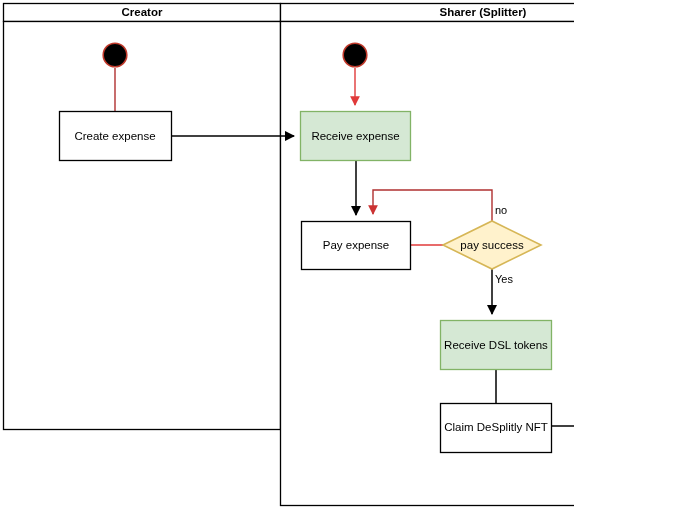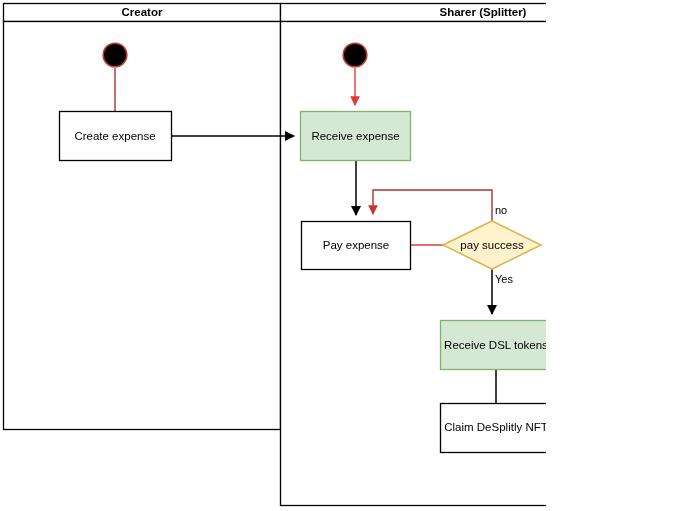--- a/index.html
+++ b/index.html
@@ -9,20 +9,21 @@
   }
   body {
     font-family: "Liberation Sans", sans-serif;
   }
   #canvas {
     position: relative;
     width: 546px;
     height: 511px;
     background: #ffffff;
     overflow: hidden;
+    padding-left: 28px;
   }
   #diagram-svg {
     position: absolute;
     left: 0;
     top: 0;
     width: 691px;
     height: 511px;
   }
   .lane-title {
     font-size: 11.5px;

